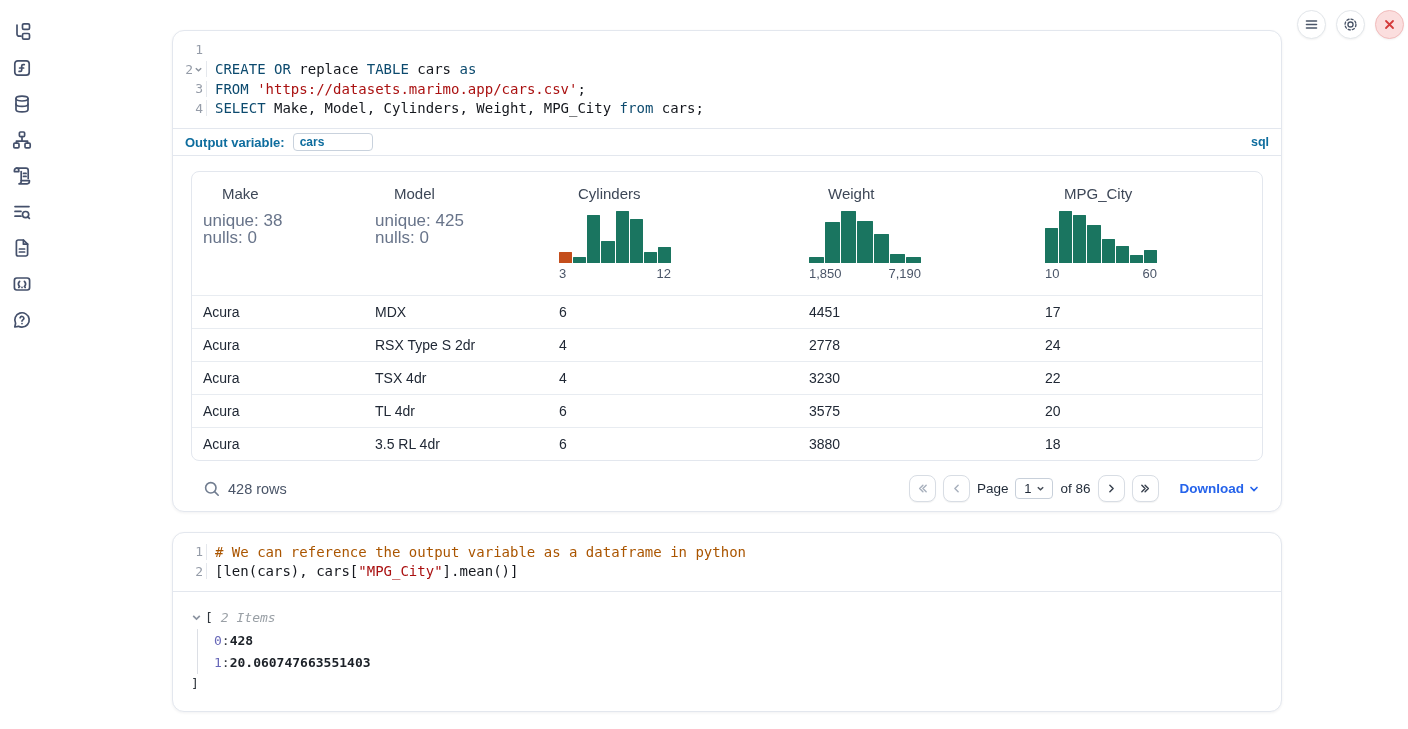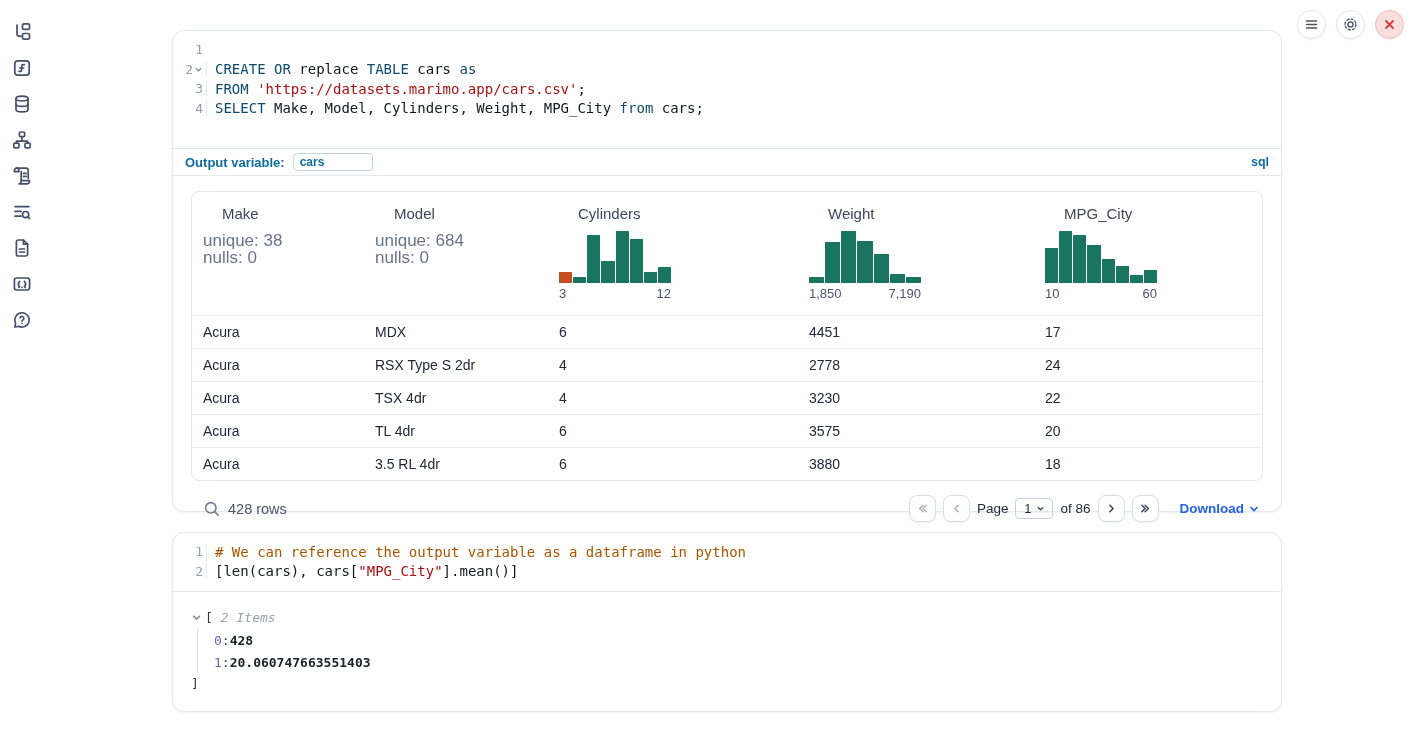--- a/index.html
+++ b/index.html
@@ -37,21 +37,21 @@
             padding-right:3px; }
   .lnum { color:#959ca8; font-size:13px; }
   .fold { width:10px; display:flex; justify-content:center; }
   .fold svg { stroke:#8a919c; fill:none; stroke-width:1.5; }
   .code-text { border-left:1px solid #e5e8ed; padding-left:8px; flex:1; }
   .tk-kw { color:#0c4a6e; } .tk-str { color:#aa1111; }
   .tk-cm { color:#aa5500; } .tk-pl { color:#15181e; }
 
   
   .outvar-strip { height:28px; border-top:1px solid #e3e7ee; border-bottom:1px solid #e3e7ee;
-                  display:flex; align-items:center; padding:0 12px;margin-top:20px; }
+                  display:flex; align-items:center; padding:0 12px; }
   .outvar-label { font-size:13px; font-weight:bold; color:#0e6d9e; }
   .outvar-input { width:80px; height:18px; margin-left:8px; border:1px solid #c9d2dd; border-radius:4px;
                   font-size:12px; font-weight:bold; color:#0e6d9e; padding:0 6px;
                   font-family:"Liberation Sans", sans-serif; outline:none; }
   .lang-badge { margin-left:auto; font-size:12.5px; font-weight:bold; color:#0e6d9e; }
 
   
   .table-output { padding:15px 18px 0 18px; }
   .table-card { border:1px solid #e3e7ee; border-radius:8px; overflow:hidden; }
   table.dt { width:100%; border-collapse:collapse; table-layout:fixed; }
@@ -222,21 +222,21 @@
               <th>
                 <div class="col-name">Make</div>
                 <div class="col-stats">
                   <div>unique: 38</div>
                   <div>nulls: 0</div>
                 </div>
               </th>
               <th>
                 <div class="col-name">Model</div>
                 <div class="col-stats">
-                  <div>unique: 684</div>
+                  <div>unique: 425</div>
                   <div>nulls: 0</div>
                 </div>
               </th>
               <th>
                 <div class="col-name">Cylinders</div>
                 <div class="hist">
                   <div class="bar" style="height: 22%; background: rgb(196, 78, 28);"></div>
                   <div class="bar" style="height: 12%; background: rgb(26, 117, 96);"></div>
                   <div class="bar" style="height: 92%; background: rgb(26, 117, 96);"></div>
                   <div class="bar" style="height: 42%; background: rgb(26, 117, 96);"></div>

